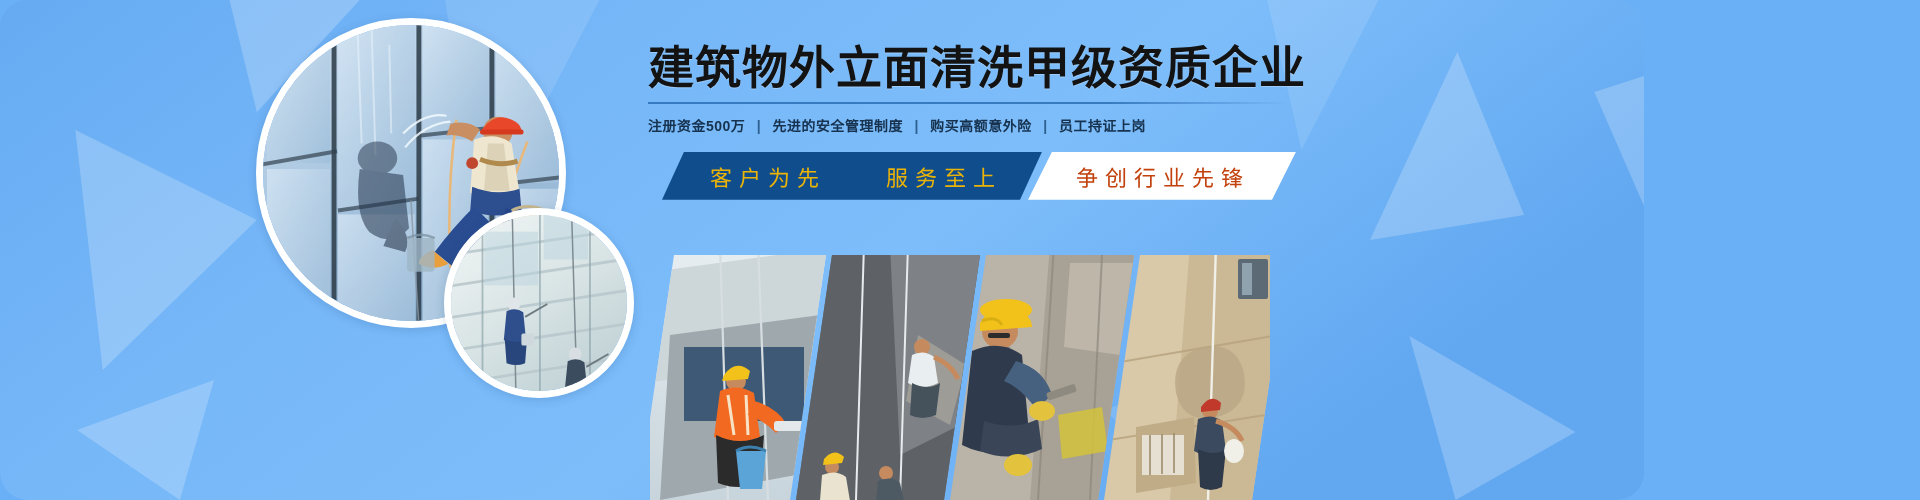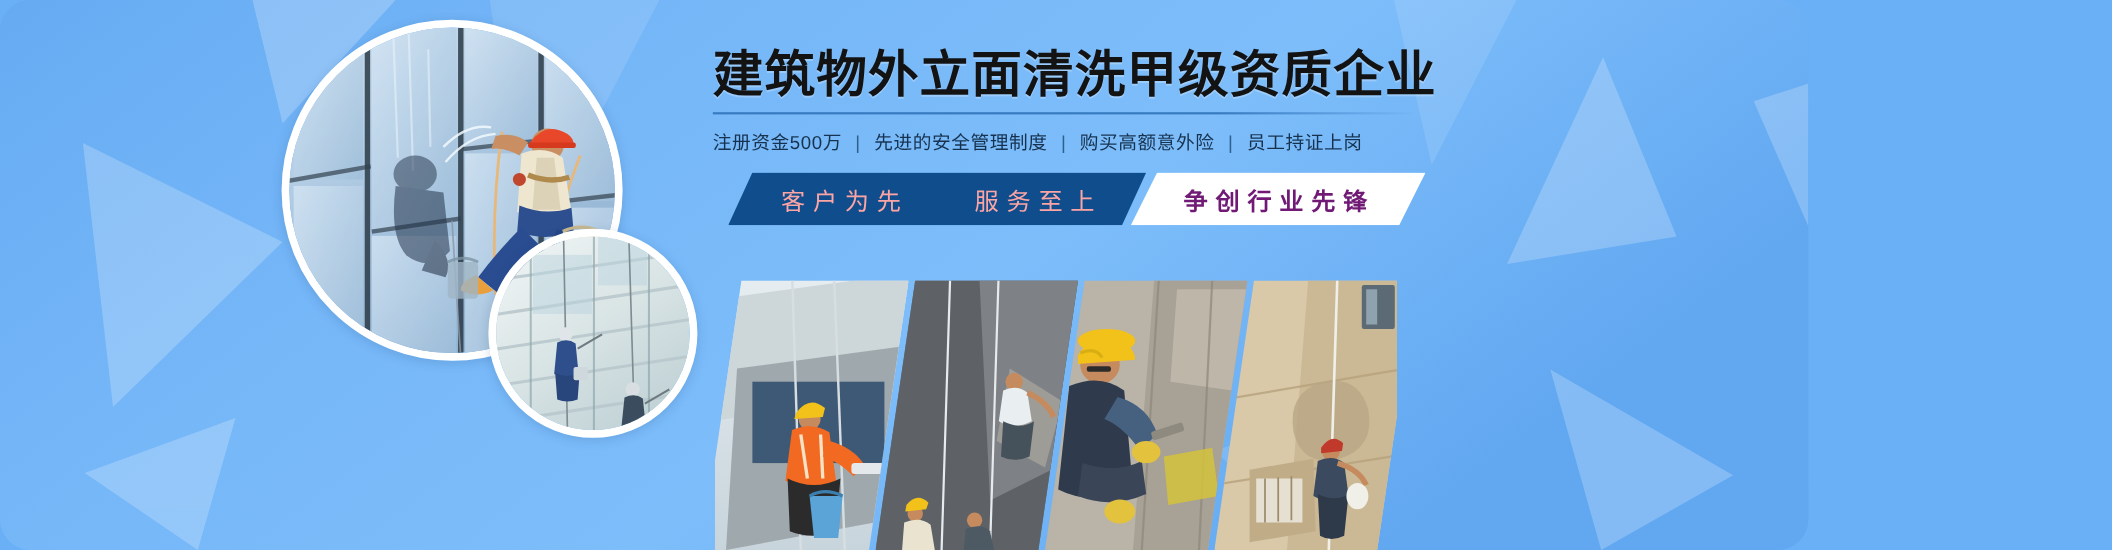--- a/index.html
+++ b/index.html
@@ -35,42 +35,42 @@
     font-size:46px;line-height:1.06;font-weight:bold;color:#131313;
     letter-spacing:1px;white-space:nowrap;
     text-shadow:0 1px 0 rgba(255,255,255,.25);
   }
   .rule{
     margin-top:9px;width:640px;height:2px;
     background:linear-gradient(to right,#2b6fb5,#2b6fb5 72%,rgba(43,111,181,0));
     opacity:.85;
   }
   .subline{
-    margin-top:11px;font-size:17px;color:#16324f;letter-spacing:.5px;
-    white-space:nowrap;font-weight:normal;
+    margin-top:11px;font-size:14px;color:#16324f;letter-spacing:.5px;
+    white-space:nowrap;font-weight:bold;
   }
   .subline .sep{color:#2d5f8f;padding:0 7px;}
   
   .ribbon{position:relative;margin-top:17px;height:48px;width:640px;}
   .rib-dark,.rib-light{
     position:absolute;top:0;height:48px;display:flex;align-items:center;
   }
   .rib-dark{
     left:14px;width:380px;background:#104d8c;
     clip-path:polygon(22px 0,100% 0,calc(100% - 22px) 100%,0 100%);
   }
   .rib-light{
     left:380px;width:268px;background:#ffffff;
     clip-path:polygon(24px 0,100% 0,calc(100% - 24px) 100%,0 100%);
   }
   .rib-txt{
     font-size:22px;letter-spacing:7px;white-space:nowrap;font-weight:normal;
   }
-  .rib-dark .rib-txt{color:#fca5a5;}
-  .rib-light .rib-txt{color:#701a75;font-weight:bold;}
+  .rib-dark .rib-txt{color:#eab308;}
+  .rib-light .rib-txt{color:#c2410c;}
   .rib-a{margin-left:48px;}
   .rib-b{margin-left:60px;}
   .rib-c{margin-left:48px;}
   
   .strip{position:absolute;left:650px;top:215px;width:620px;height:285px;}
   .strip svg{display:block;width:100%;height:100%;}
 </style>
 </head>
 <body>
 

